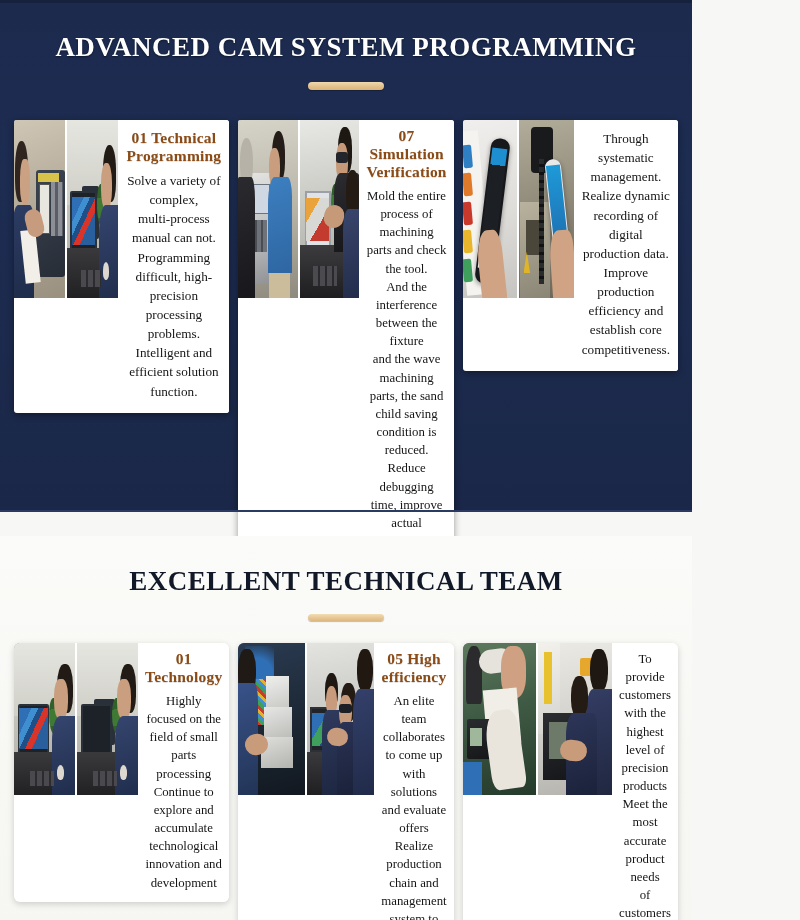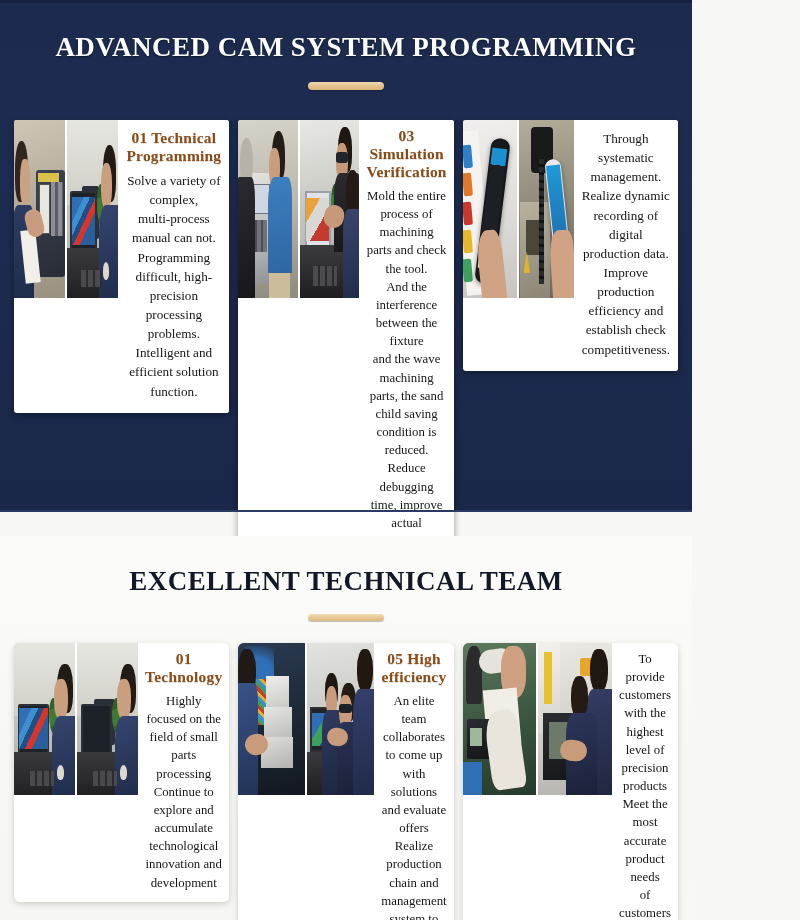--- a/index.html
+++ b/index.html
@@ -354,21 +354,21 @@
             <div class="ob h1"></div>
               <div class="ob f1"></div>
               <div class="ob g1"></div>
             <div class="ob b1"></div>
               <div class="ob h2"></div>
               <div class="ob b2"></div>
             <div class="ob arm"></div>
           </div>
         </div>
         <div class="card-body card-body-tight">
-          <div class="card-title">03 Simulation Verification</div>
+          <div class="card-title">07 Simulation Verification</div>
           <div class="card-text card-text-sm">Mold the entire process of machining
 parts and check the tool.
 And the interference between the fixture
 and the wave machining parts, the sand
 child saving condition is reduced.
 Reduce debugging time, improve actual
 submission and accuracy.</div>
         </div>
       </div>
 
@@ -396,21 +396,21 @@
             <div class="ob dev"></div>
               <div class="ob devscr"></div>
               <div class="ob hand"></div>
           </div>
         </div>
         <div class="card-body">
           <div class="card-text">Through systematic management.
 Realize dynamic recording of digital
 production data.
 Improve production efficiency and
-establish check competitiveness.</div>
+establish core competitiveness.</div>
         </div>
       </div>
 
     </div>
   </div>
 
   <div class="section-light">
 
     <div class="sec-title sec-title-light">EXCELLENT TECHNICAL TEAM</div>
     <div class="divider divider-light"></div>

